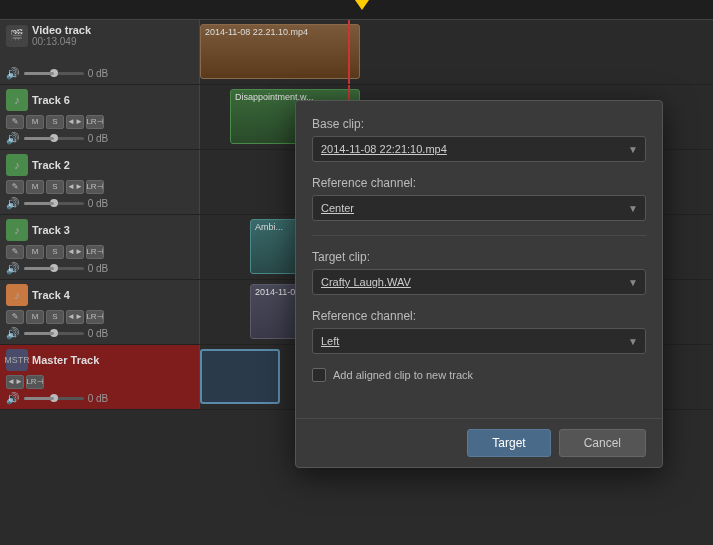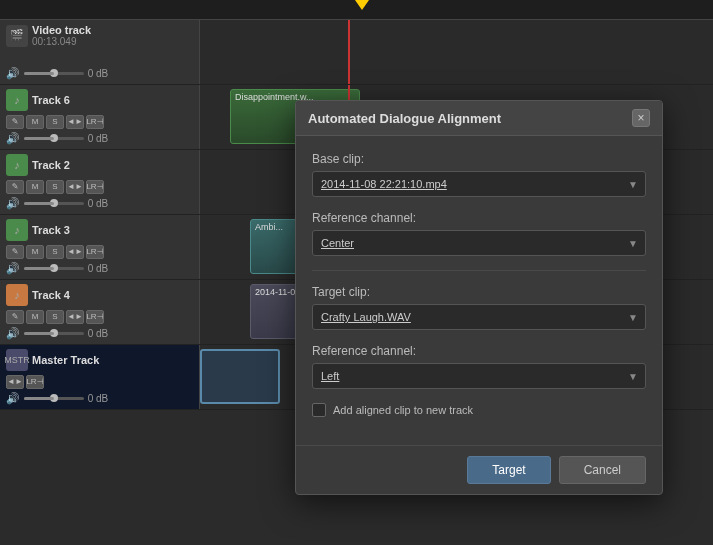--- a/index.html
+++ b/index.html
@@ -331,21 +331,21 @@
       color: #fff;
     }
     .btn-secondary {
       background: #555;
       border-color: #666;
       color: #ccc;
     }
 
     
     .track-header.master {
-      background: #0f172a;
+      background: #7f1d1d;
     }
   </style>
 </head>
 <body>
 
 <div class="timeline">
 
   <div class="time-ruler"></div>
 
   <div class="marker" style="left: 355px; top: 0;"></div>
@@ -361,20 +361,23 @@
       </div>
       <div class="track-volume">
         <span class="vol-icon">🔊</span>
         <div class="vol-slider">
             <div class="vol-knob"></div>
           </div>
         <span>0 dB</span>
       </div>
     </div>
     <div class="track-content">
+      <div class="clip-block video" style="left:0px; width:160px;">
+        <div class="clip-label">2014-11-08 22.21.10.mp4</div>
+      </div>
       <div class="playhead" style="left:148px;"></div>
     </div>
   </div>
 
   <div class="track-row row-1">
     <div class="track-header">
       <div class="track-header-top">
         <div class="track-icon" style="background:#4a8a4a;">♪</div>
         <div class="track-name">Track 6</div>
       </div>
@@ -506,24 +509,20 @@
     <div class="track-content">
       <div class="clip-block master-clip" style="left:0px; width:80px; border: 2px solid #5a8aaa;">
       </div>
       <div class="playhead" style="left:148px;"></div>
     </div>
   </div>
 
 </div>
 
 <div class="dialog">
-  <div class="dialog-titlebar">
-    <span class="dialog-title">Automated Dialogue Alignment</span>
-    <div class="dialog-close">×</div>
-  </div>
   <div class="dialog-body">
 
     <div class="form-group">
       <label class="form-label">Base clip:</label>
       <div class="form-select-wrapper">
         <select class="form-select">
           <option>2014-11-08 22:21:10.mp4</option>
         </select>
         <span class="select-arrow">▼</span>
       </div>
@@ -555,21 +554,21 @@
     <div class="form-group">
       <label class="form-label">Reference channel:</label>
       <div class="form-select-wrapper">
         <select class="form-select">
           <option>Left</option>
         </select>
         <span class="select-arrow">▼</span>
       </div>
     </div>
 
-    <div class="checkbox-row" style="margin-bottom:12px;">
+    <div class="checkbox-row" style="margin-bottom:20px;">
       <div class="checkbox-box"></div>
       <span class="checkbox-label">Add aligned clip to new track</span>
     </div>
 
   </div>
   <div class="dialog-footer">
     <button class="btn btn-primary">Target</button>
     <button class="btn btn-secondary">Cancel</button>
   </div>
 </div>

